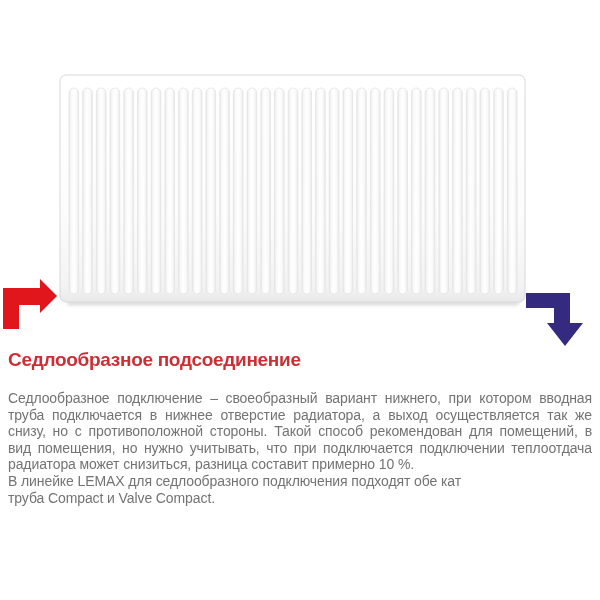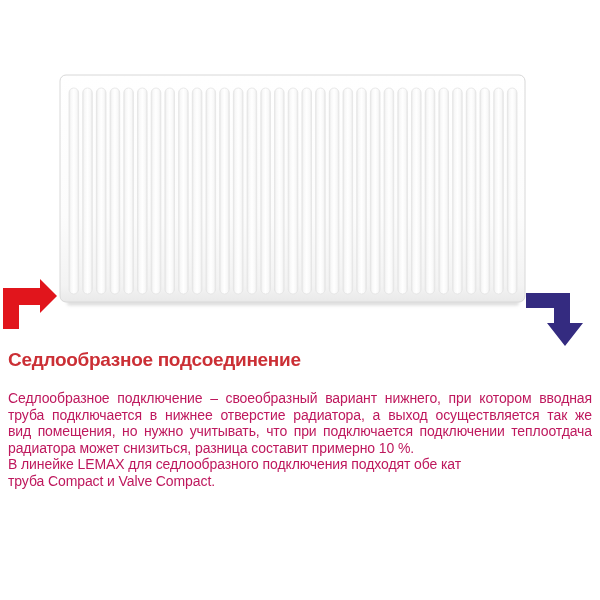--- a/index.html
+++ b/index.html
@@ -11,21 +11,21 @@
   .radiator-svg{position:absolute;left:55px;top:68px;}
   .inlet-arrow{position:absolute;left:0px;top:273px;}
   .outlet-arrow{position:absolute;left:524px;top:290px;}
   .heading{
     position:absolute;left:8px;top:349px;margin:0;
     font-size:19px;font-weight:bold;letter-spacing:-0.3px;
     color:#cb2f35;white-space:nowrap;
   }
   .article{
     position:absolute;left:8px;top:390px;width:584px;
-    font-size:14px;line-height:16.6px;color:#be185d;letter-spacing:-0.1px;
+    font-size:14px;line-height:16.6px;color:#737373;letter-spacing:-0.1px;
   }
   .line{text-align:justify;text-align-last:justify;white-space:normal;}
   .line.plain{text-align:right;text-align-last:left;}
 </style>
 </head>
 <body>
 
 <div class="canvas">
 
   <div class="illustration">
@@ -95,19 +95,20 @@
     <svg class="outlet-arrow" width="62" height="60" viewBox="0 0 62 60" xmlns="http://www.w3.org/2000/svg">
       <polygon points="2,3 46,3 46,33 59,33 41,56 23,33 30,33 30,18 2,18" fill="#342b80"></polygon>
     </svg>
   </div>
 
   <h2 class="heading">Седлообразное подсоединение</h2>
 
   <div class="article">
     <div class="line">Седлообразное подключение – своеобразный вариант нижнего, при котором вводная</div>
     <div class="line">труба подключается в нижнее отверстие радиатора, а выход осуществляется так же</div>
+    <div class="line">снизу, но с противоположной стороны. Такой способ рекомендован для помещений, в</div>
     <div class="line">вид помещения, но нужно учитывать, что при подключается подключении теплоотдача</div>
     <div class="line plain">радиатора может снизиться, разница составит примерно 10 %.</div>
     <div class="line plain">В линейке LEMAX для седлообразного подключения подходят обе кат</div>
     <div class="line plain">труба Compact и Valve Compact.</div>
   </div>
 
 </div>
 
 </body></html>

